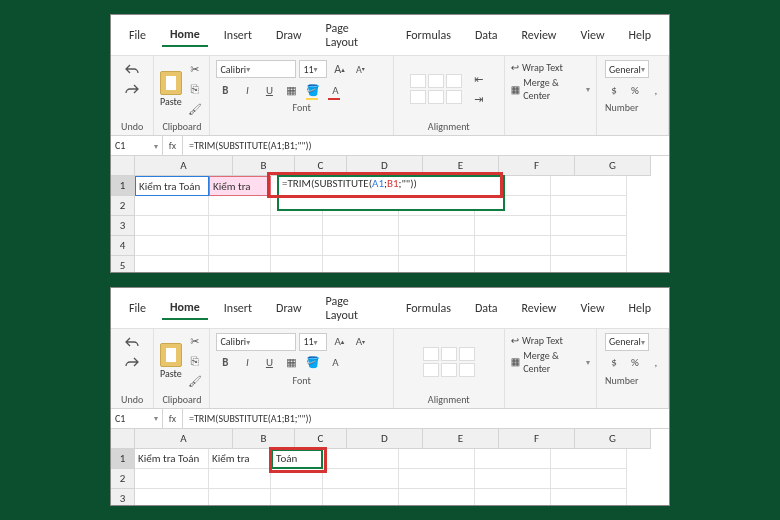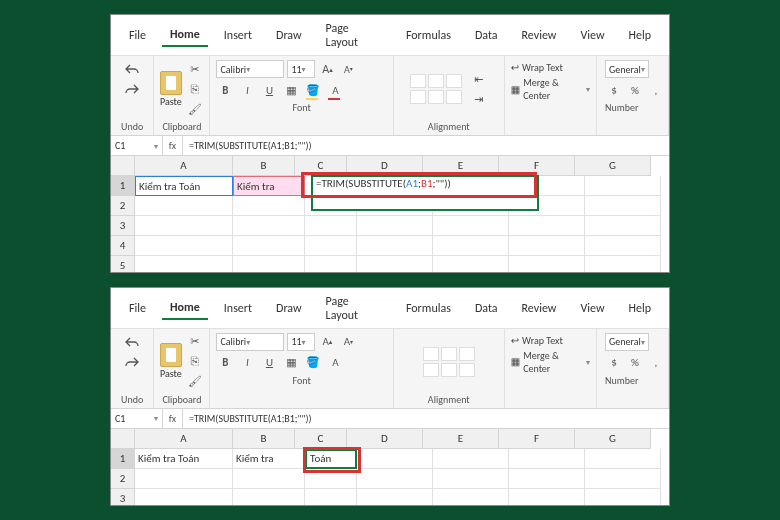--- a/index.html
+++ b/index.html
@@ -16,21 +16,21 @@
 .rg-clipboard{width:56px}
 .rg-font{width:200px;padding:4px 6px 2px}
 .rg-align{width:120px}
 .rg-wrap{width:100px;flex-direction:column;align-items:flex-start;padding:4px 6px 2px}
 .rg-number{width:72px;flex-direction:column;align-items:flex-start}
 .btn-sm{width:18px;height:18px;display:inline-flex;align-items:center;justify-content:center;color:#555;font-size:11px}
 .paste-btn{display:flex;flex-direction:column;align-items:center;gap:0}
 .paste-icon{width:22px;height:24px;background:linear-gradient(#fff,#fff) center/10px 14px no-repeat,#e8c56a;border:1px solid #c9a84f;border-radius:2px;position:relative}
 .font-row1{display:flex;gap:3px;align-items:center;margin-bottom:3px}
 .font-select{height:18px;border:1px solid #ccc;background:#fff;font-size:10px;padding:0 3px;display:flex;align-items:center}
-.font-name{width:68px}.font-size{width:28px}
+.font-name{width:80px}.font-size{width:28px}
 .font-row2{display:flex;gap:4px;align-items:center;color:#666}
 .align-grid{display:grid;grid-template-columns:repeat(3,16px);grid-template-rows:repeat(2,14px);gap:2px}
 .align-cell{border:1px solid #ddd;background:#fff}
 .wrap-item{display:flex;align-items:center;gap:3px;font-size:10px;color:#444;padding:1px 0}
 .num-sel{height:18px;border:1px solid #ccc;background:#fff;font-size:10px;padding:0 3px;display:flex;align-items:center;justify-content:space-between;margin-bottom:3px}
 .formula-bar{display:flex;align-items:center;border-bottom:1px solid #d4d4d4;background:#fff;height:20px}
 .namebox{width:52px;border-right:1px solid #d4d4d4;padding:0 4px;font-size:10px;display:flex;align-items:center;justify-content:space-between;height:100%}
 .fx{width:20px;font-size:10px;text-align:center;border-right:1px solid #d4d4d4;height:100%;display:flex;align-items:center;justify-content:center;color:#555}
 .formula-input{flex:1;padding:0 6px;font-size:10px;height:100%;display:flex;align-items:center}
 .sheet{display:flex}
@@ -38,21 +38,21 @@
 .col-hdrs{display:flex}
 .hdr{background:#f0f0f0;border-right:1px solid #d4d4d4;border-bottom:1px solid #d4d4d4;display:flex;align-items:center;justify-content:center;font-size:11px;color:#333}
 .corner{width:24px;height:20px}
 .col-hdr{height:20px;width:76px}
 .col-hdr.colA{width:98px}.col-hdr.colB{width:62px}.col-hdr.colC{width:52px}
 .row-hdr{width:24px;height:20px}
 .row-hdr.active{background:#d6d6d6}
 .grid{display:flex;flex-direction:column}
 .grid-row{display:flex}
 .cell{border-right:1px solid #e1e1e1;border-bottom:1px solid #e1e1e1;height:20px;width:76px;padding:0 3px;font-size:11px;display:flex;align-items:center;overflow:hidden;white-space:nowrap;position:relative}
-.cell.colA{width:98px}.cell.colB{width:72px}.cell.colC{width:52px}
+.cell.colA{width:74px}.cell.colB{width:62px}.cell.colC{width:52px}
 .cell.a1-top{border:1px solid #2c7de0}
 .cell.b1-top{border:1px solid #e06c75;background:#fde}
 .overlay-formula{position:absolute;left:6px;top:-1px;height:36px;border:2px solid #107c41;background:#fff;padding:0 3px;display:flex;align-items:flex-start;font-size:11px;white-space:nowrap;z-index:5}
 .red-box{position:absolute;border:3px solid #d63333;pointer-events:none;z-index:6}
 .token-blue{color:#2c7de0}.token-red{color:#d63333}
 .sel-cell{border:2px solid #107c41!important}
 .chev{font-size:8px;color:#888}
 svg{display:block}
 </style>
 </head>

